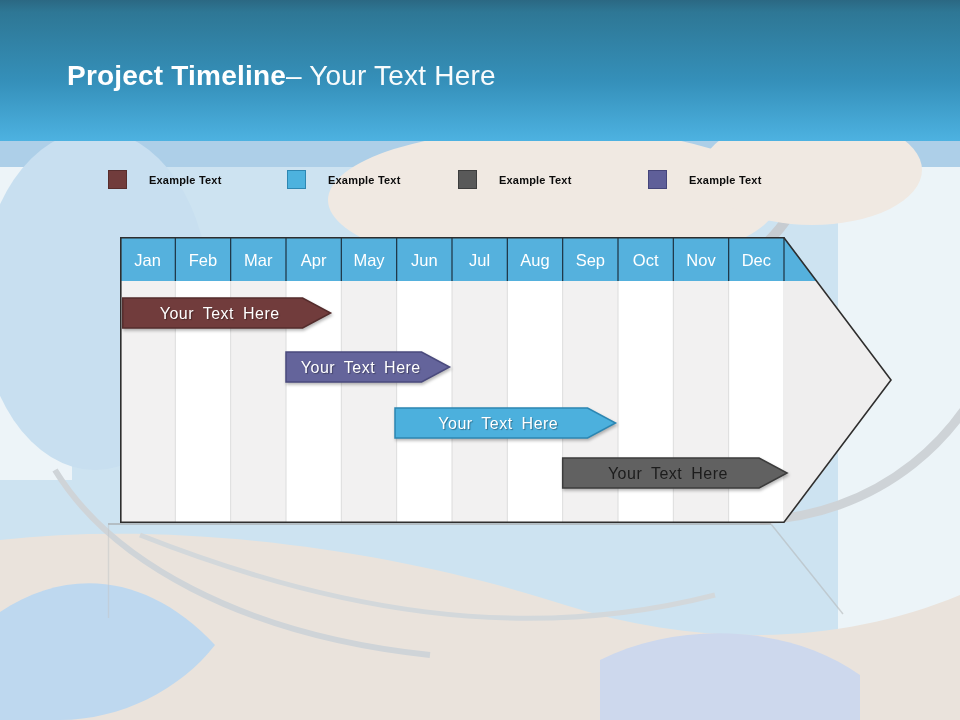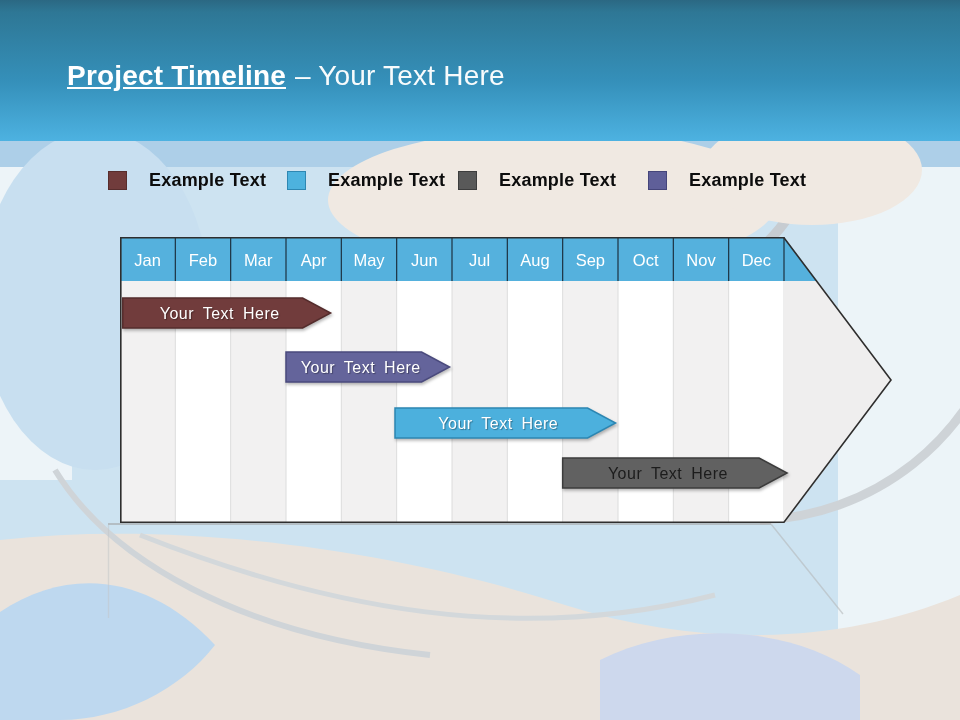--- a/index.html
+++ b/index.html
@@ -10,26 +10,26 @@
   }
   .bg-art{position:absolute;left:0;top:0;width:960px;height:720px;}
   .slide-header{
     position:absolute;left:0;top:0;width:960px;height:141px;
     background:linear-gradient(180deg,#2b6883 0px,#2e7795 12px,#3590ba 58%,#4db2e1 100%);
   }
   .page-title{
     position:absolute;left:67px;top:60px;color:#ffffff;font-size:28px;
     white-space:nowrap;letter-spacing:.2px;
   }
-  .page-title .t-bold{font-weight:700;text-decoration:underline;}
-  .page-title .t-light{font-weight:400;margin-left:9px;opacity:.97;}
+  .page-title .t-bold{font-weight:700;}
+  .page-title .t-light{font-weight:400;margin-left:0;opacity:.97;}
   .legend{position:absolute;left:0;top:166px;width:960px;height:30px;}
   .legend-item{position:absolute;top:4px;display:flex;align-items:center;}
   .legend-swatch{width:17px;height:17px;border:1.5px solid;margin-right:22px;flex:0 0 auto;}
-  .legend-label{font-size:18px;font-weight:700;color:#0c0c0c;letter-spacing:.2px;white-space:nowrap;}
+  .legend-label{font-size:11px;font-weight:700;color:#0c0c0c;letter-spacing:.2px;white-space:nowrap;}
   #chart{position:absolute;left:120px;top:237px;width:772px;height:286px;}
   #chart svg{display:block;}
   .bar-shape{filter:drop-shadow(1.5px 2px 1.5px rgba(0,0,0,.28));}
   .bar-label-light{text-shadow:1px 1px 1px rgba(0,0,0,.35);}
 </style>
 </head>
 <body>
 
 <div class="slide">
 

